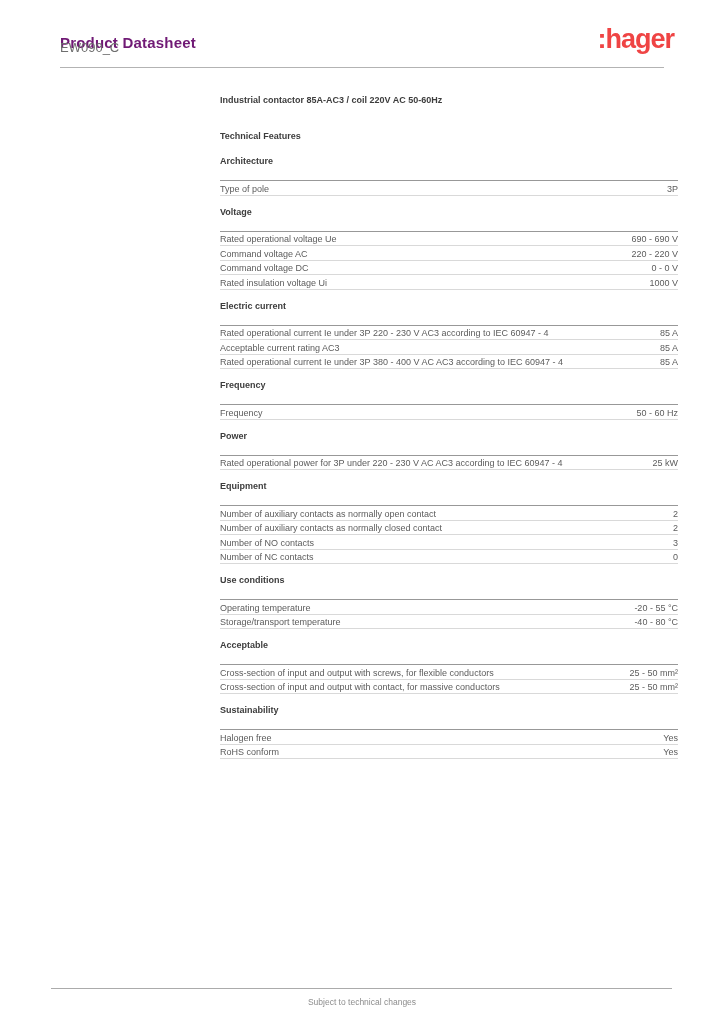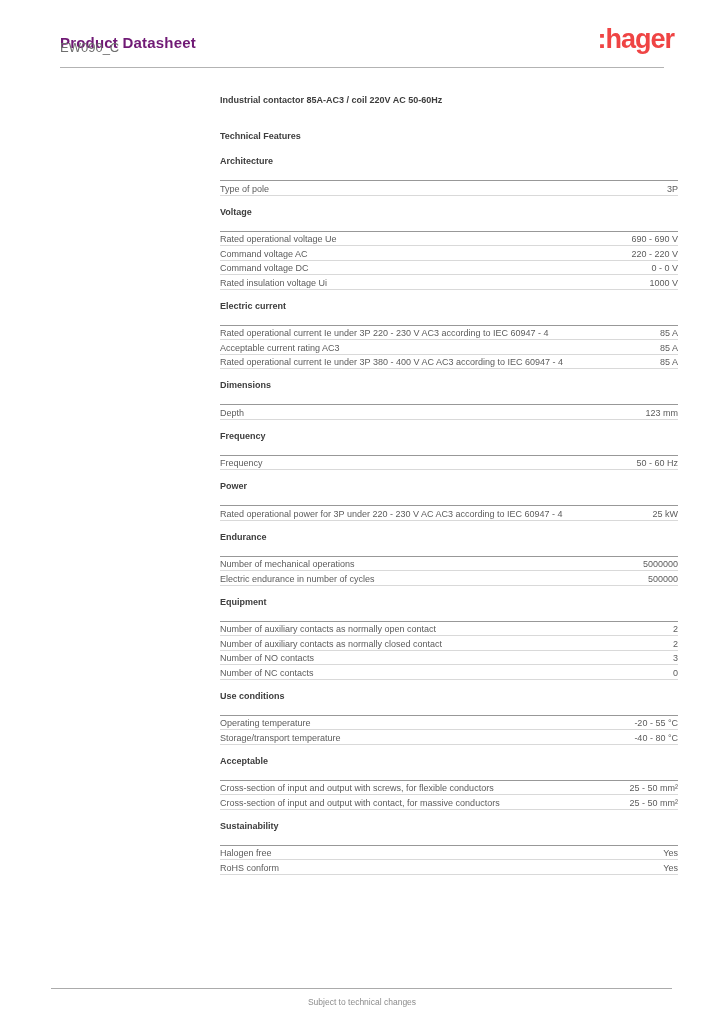--- a/index.html
+++ b/index.html
@@ -124,49 +124,31 @@
           <div class="row">
             <span class="row-label">Acceptable current rating AC3</span>
             <span class="row-value">85 A</span>
           </div>
           <div class="row">
             <span class="row-label">Rated operational current Ie under 3P 380 - 400 V AC AC3 according to IEC 60947 - 4</span>
             <span class="row-value">85 A</span>
           </div>
         </div>
         <div class="section">
-          <div class="section-title">Dimensions</div>
-          <div class="row">
-            <span class="row-label">Depth</span>
-            <span class="row-value">123 mm</span>
-          </div>
-        </div>
-        <div class="section">
           <div class="section-title">Frequency</div>
           <div class="row">
             <span class="row-label">Frequency</span>
             <span class="row-value">50 - 60 Hz</span>
           </div>
         </div>
         <div class="section">
           <div class="section-title">Power</div>
           <div class="row">
             <span class="row-label">Rated operational power for 3P under 220 - 230 V AC AC3 according to IEC 60947 - 4</span>
             <span class="row-value">25 kW</span>
-          </div>
-        </div>
-        <div class="section">
-          <div class="section-title">Endurance</div>
-          <div class="row">
-            <span class="row-label">Number of mechanical operations</span>
-            <span class="row-value">5000000</span>
-          </div>
-          <div class="row">
-            <span class="row-label">Electric endurance in number of cycles</span>
-            <span class="row-value">500000</span>
           </div>
         </div>
         <div class="section">
           <div class="section-title">Equipment</div>
           <div class="row">
             <span class="row-label">Number of auxiliary contacts as normally open contact</span>
             <span class="row-value">2</span>
           </div>
           <div class="row">
             <span class="row-label">Number of auxiliary contacts as normally closed contact</span>

